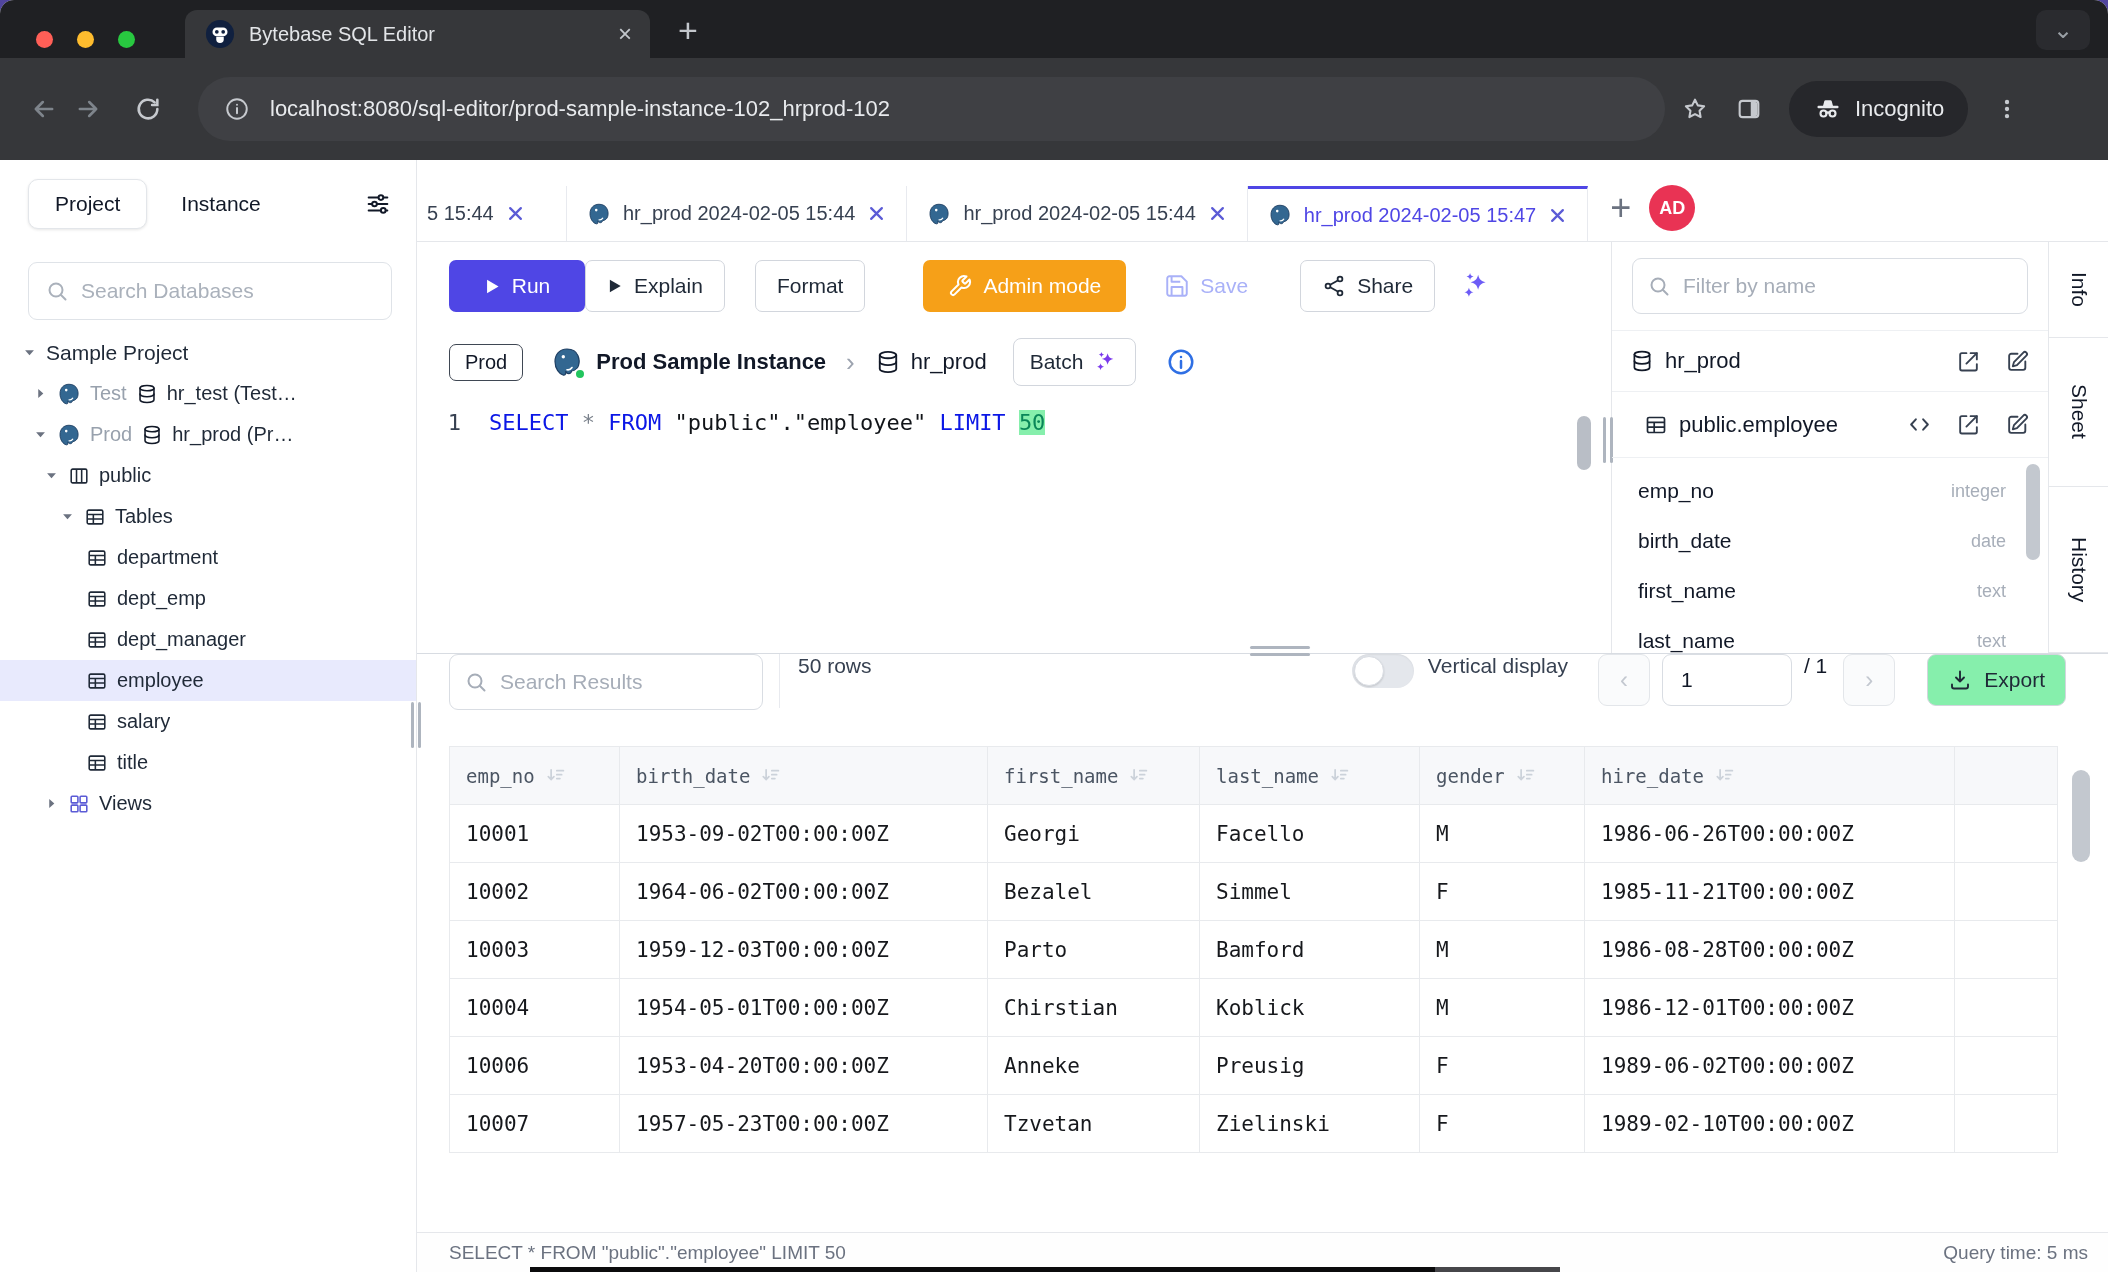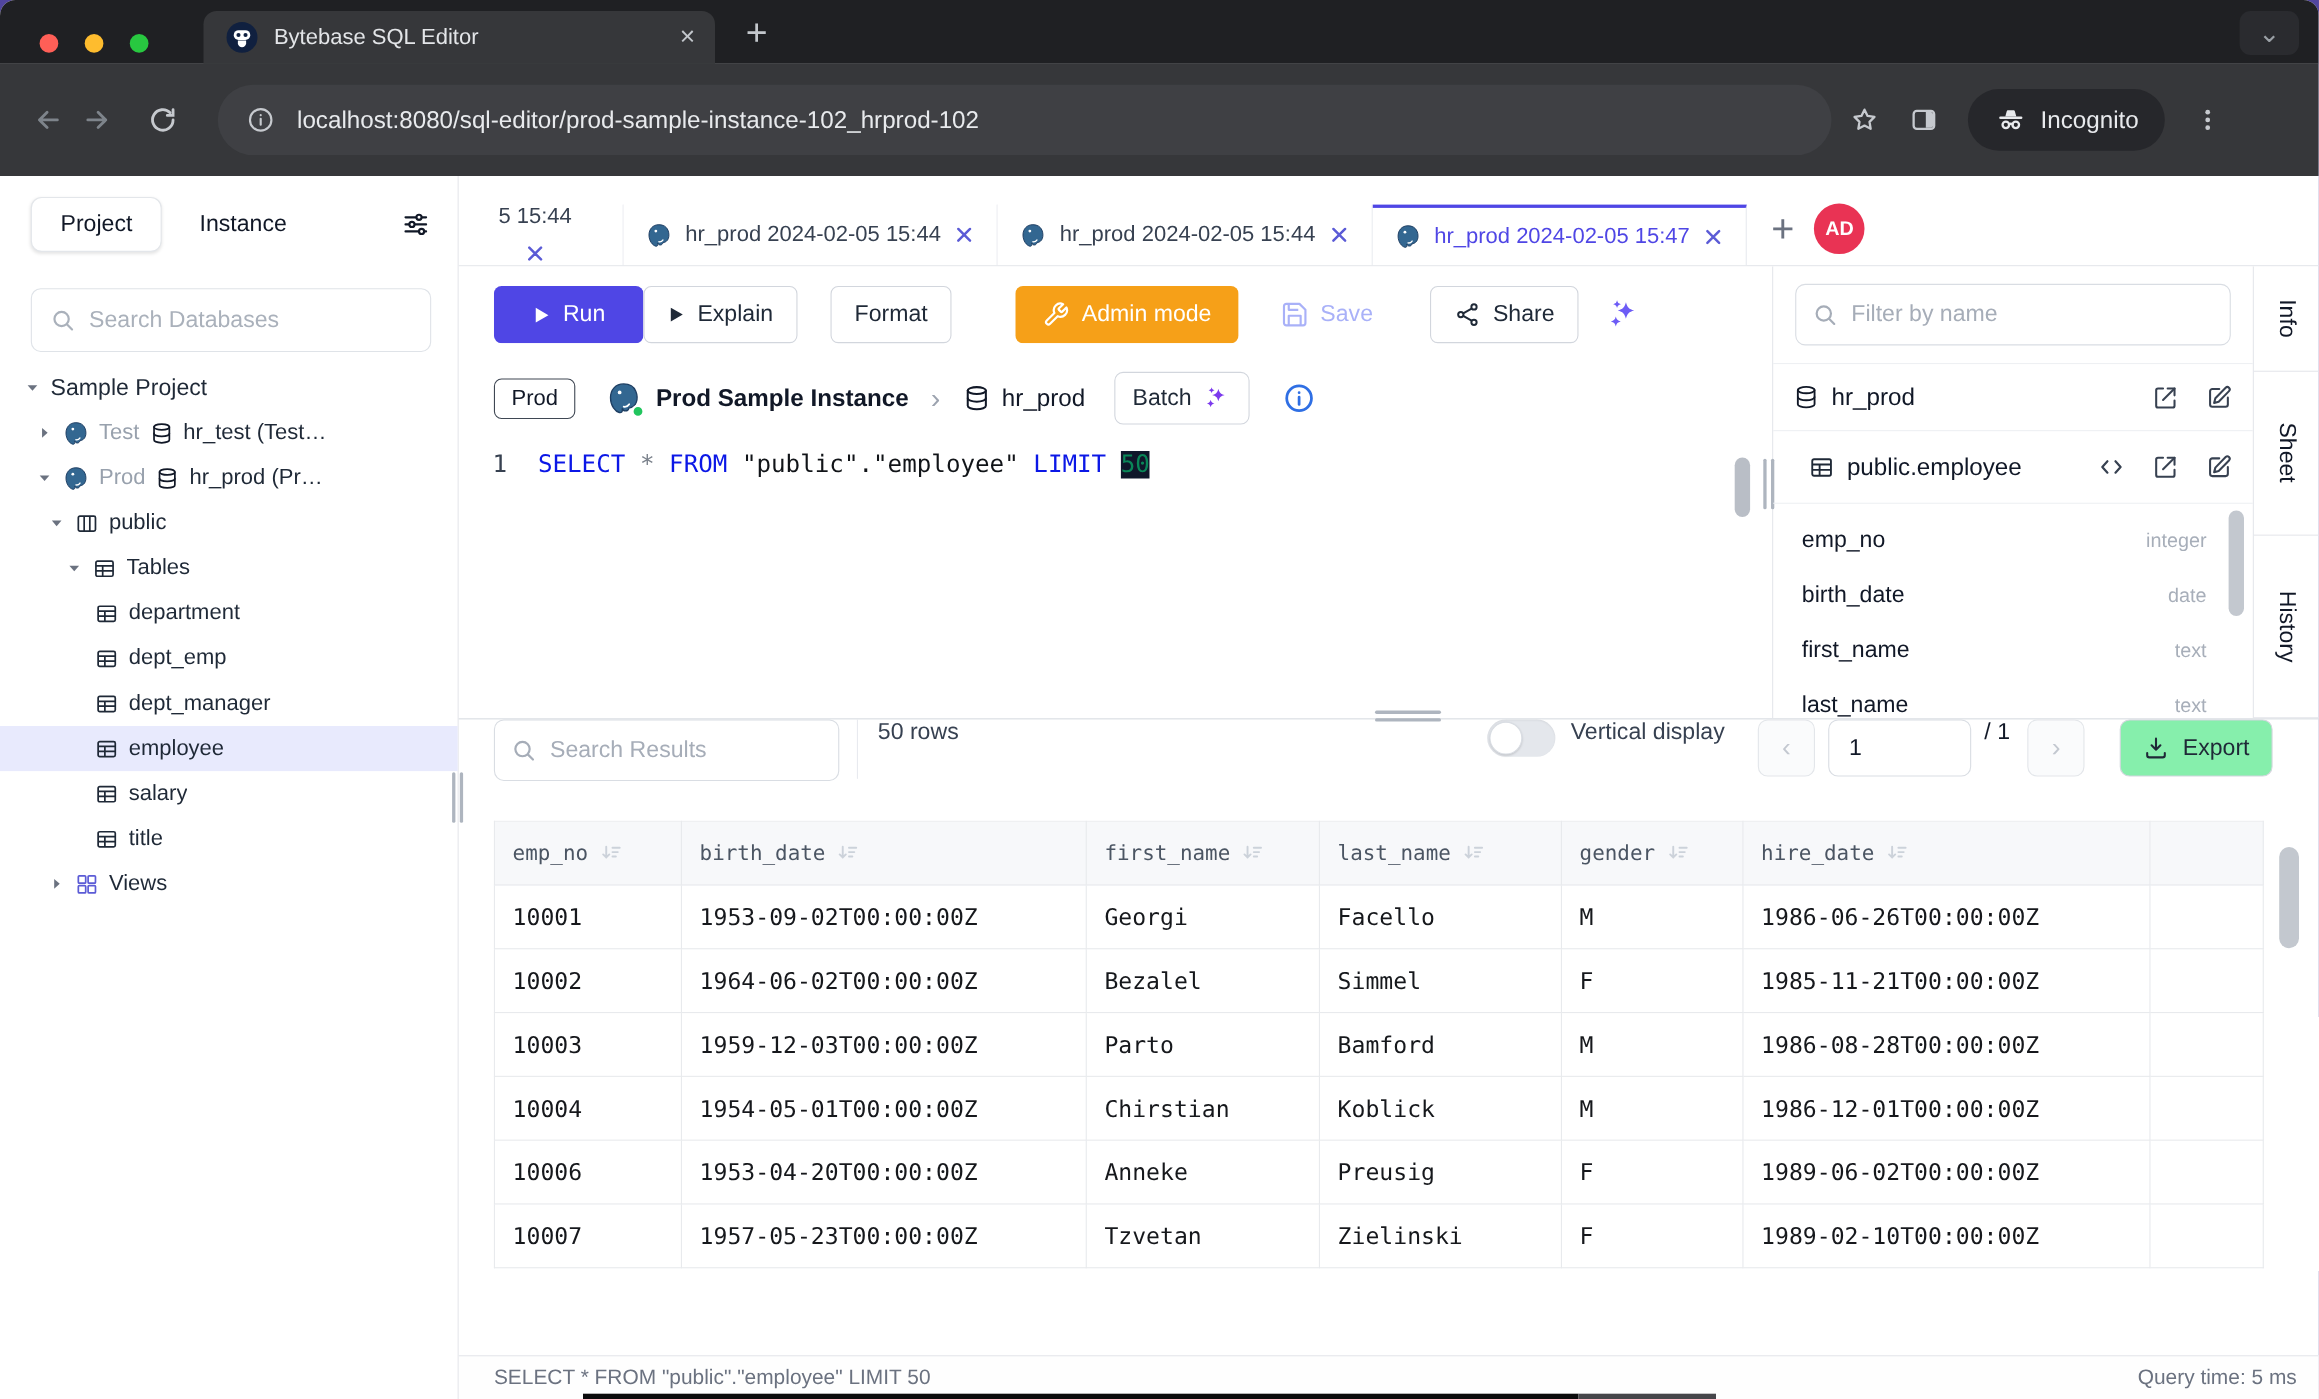--- a/index.html
+++ b/index.html
@@ -56,21 +56,21 @@
   .sb-handle { position:absolute; right:-5px; top:542px; display:flex; gap:4px; }
   .sb-handle i, .ed-handle i { display:block; width:3px; height:46px; background:#aeb5bf; border-radius:2px; }
 
   
   .main { flex:1; min-width:0; display:flex; flex-direction:column; }
 
   
   .qtabs { height:82px; border-bottom:1px solid #e5e7eb; display:flex; align-items:flex-end; }
   .qtab { height:55px; display:flex; align-items:center; gap:12px; padding:0 20px; border-right:1px solid #e8eaef;
           font-size:20px; color:#374151; background:#fff; white-space:nowrap; }
-  .qtab.partial { width:150px; padding-left:10px;flex-direction:column; }
+  .qtab.partial { width:150px; padding-left:10px; }
   .qtab.active { color:#4f46e5; border-top:3px solid #4f46e5; }
   .qtab .x { display:flex; }
   .qtab-add { font-size:36px; font-weight:300; color:#6b7280; margin:0 0 12px 22px; }
   .avatar { width:46px; height:46px; border-radius:50%; background:#e93354; color:#fff; font-size:18px; font-weight:bold;
             display:flex; align-items:center; justify-content:center; margin:0 0 10px 18px; }
 
   
   .upper { display:flex; height:412px; border-bottom:1px solid #d8dce2; overflow:hidden; position:relative; }
   .editor-col { width:1195px; border-right:1px solid #e5e7eb; display:flex; flex-direction:column; position:relative; }
   .ebar { height:88px; display:flex; align-items:center; padding:0 32px; }
@@ -96,21 +96,21 @@
             background:#22c55e; border:2px solid #fff; }
   .info-ic { margin-left:30px; display:flex; }
 
   .editor { flex:1; position:relative; font-family:"DejaVu Sans Mono", monospace; }
   .code-line { display:flex; padding-top:16px; font-size:22px; }
   .lnum { width:72px; text-align:right; padding-right:28px; color:#374151; }
   .tok-kw { color:#0b17e6; }
   .tok-op { color:#7b828c; }
   .tok-id { color:#111418; }
   .tok-num { color:#098658; }
-  .tok-hl { background:#0f172a; }
+  .tok-hl { background:#86efac; }
   .ed-scroll { position:absolute; right:20px; top:22px; width:14px; height:54px; background:#b9bec6; border-radius:7px; }
   .ed-handle { position:absolute; left:1186px; top:175px; display:flex; gap:4px; }
 
   
   .schema-col { width:436px; display:flex; flex-direction:column; position:relative; }
   .filter-row { height:88px; display:flex; align-items:center; padding:0 20px; }
   .filter-box { flex:1; height:56px; border:1px solid #d9dde3; border-radius:9px; display:flex; align-items:center;
                 padding:0 14px; gap:12px; }
   .filter-box input { border:none; outline:none; font-size:21px; width:100%; font-family:inherit; color:#111827; }
   .filter-box input::placeholder { color:#a6adb8; }

